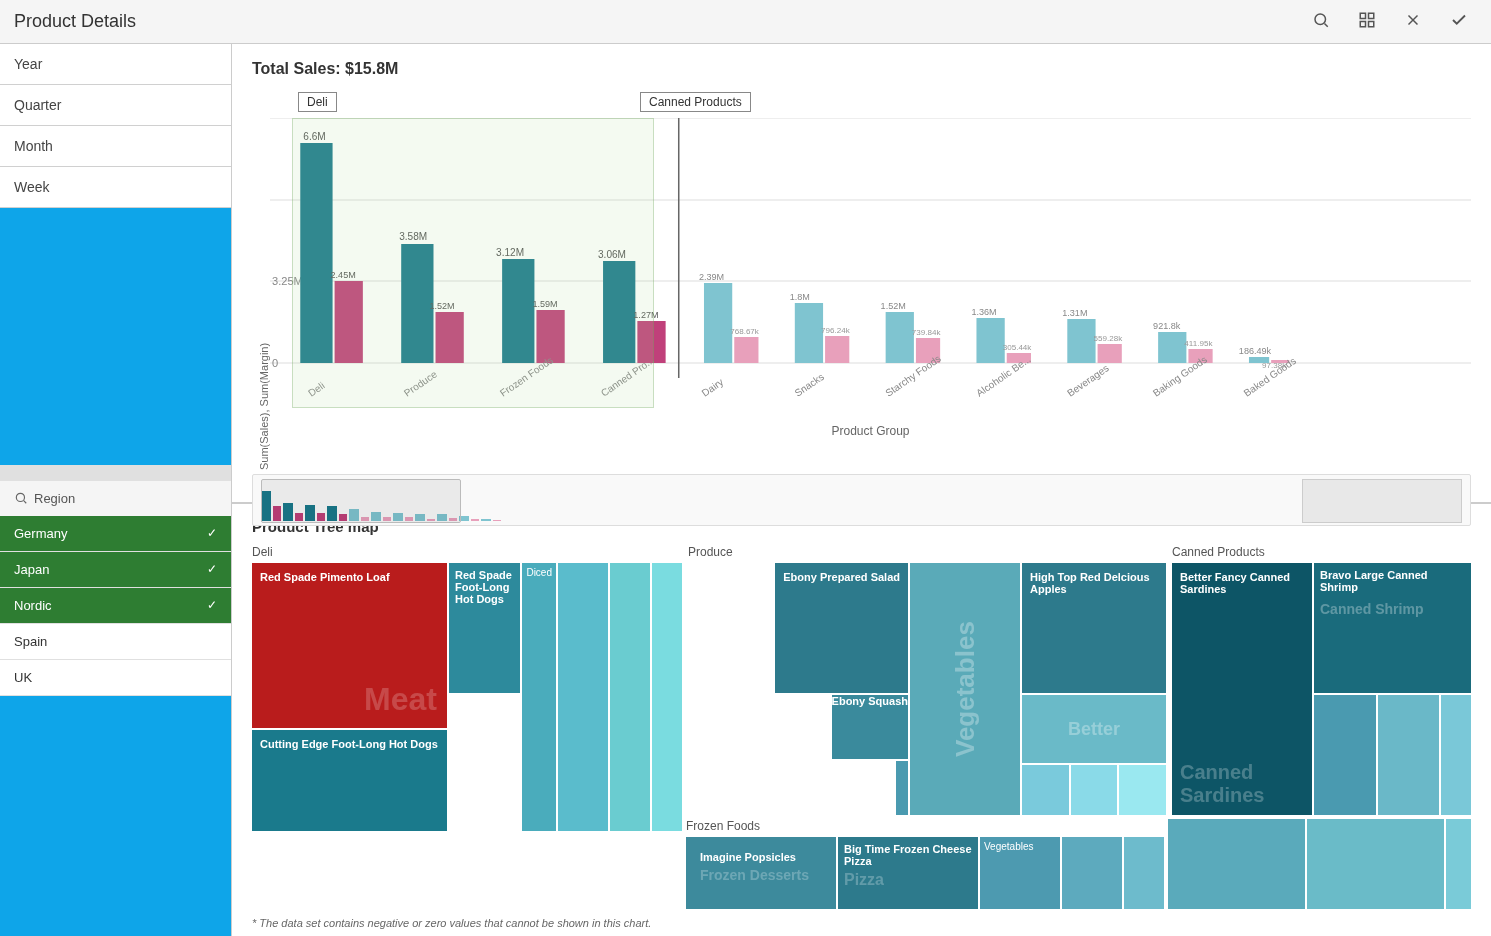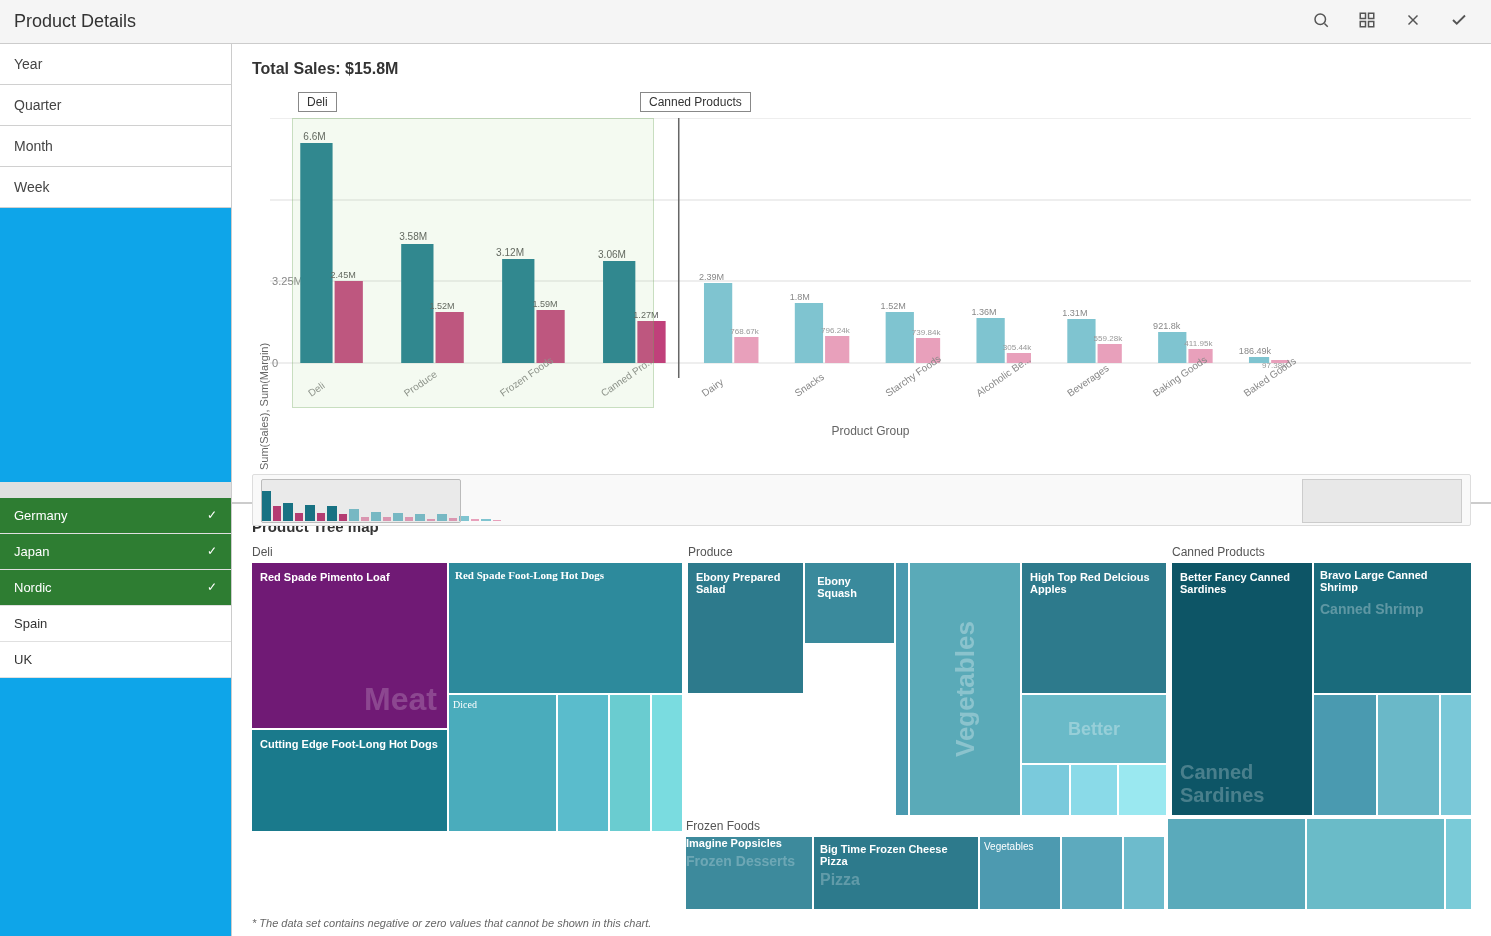--- a/index.html
+++ b/index.html
@@ -76,20 +76,27 @@
   <div class="sidebar">
     <div class="sidebar-top">
       <div class="filter-item">Year</div>
       <div class="filter-item">Quarter</div>
       <div class="filter-item">Month</div>
       <div class="filter-item">Week</div>
     </div>
 
     <div class="sidebar-divider"></div>
 
+    <div class="sidebar-section">
+      <svg width="14" height="14" viewBox="0 0 24 24" fill="none" stroke="#666" stroke-width="2">
+          <circle cx="11" cy="11" r="7"></circle>
+          <line x1="21" y1="21" x2="16.65" y2="16.65"></line>
+        </svg>
+      <span>Region</span>
+    </div>
 
     <div class="region-list">
       <div class="region-item selected">
         <span>Germany</span>
         <span class="checkmark">✓</span>
       </div>
       <div class="region-item selected">
         <span>Japan</span>
         <span class="checkmark">✓</span>
       </div>
@@ -243,30 +250,30 @@
     <div class="treemap-panel">
       <div class="treemap-title">Product Tree map</div>
 
       <div style="display:flex; gap:6px; height:270px;">
 
         <div style="display:flex; flex-direction:column; width:430px;">
           <div style="font-size:12px; color:#555; margin-bottom:4px;">Deli</div>
           <div style="display:flex; gap:2px; flex:1;">
 
             <div style="display:flex; flex-direction:column; gap:2px; width:195px;">
-              <div style="background:#701a75; color:white; font-size:11px; font-weight:600; padding:8px; height:165px; position:relative; overflow:hidden; cursor:pointer;">
+              <div style="background:#b91c1c; color:white; font-size:11px; font-weight:600; padding:8px; height:165px; position:relative; overflow:hidden; cursor:pointer;">
                 <span>Red Spade Pimento Loaf</span>
                 <div style="position:absolute; bottom:10px; right:10px; font-size:32px; font-weight:bold; color:rgba(255,255,255,0.2);">Meat</div>
               </div>
               <div style="background:#1a7a8c; color:white; font-size:11px; font-weight:600; padding:8px; height:101px; overflow:hidden; cursor:pointer;">
                 <span>Cutting Edge Foot-Long Hot Dogs</span>
               </div>
             </div>
 
-            <div style="display:flex; flex-direction:column; gap:2px; flex:1;font-family:Liberation Serif, serif;">
+            <div style="display:flex; gap:2px; flex:1;">
               <div style="display:flex; gap:2px; height:130px;">
                 <div style="background:#2d8a9c; color:white; font-size:11px; font-weight:600; padding:6px; flex:1; overflow:hidden; cursor:pointer;">
                   <span>Red Spade Foot-Long Hot Dogs</span>
                 </div>
               </div>
               <div style="display:flex; gap:2px; flex:1;">
                 <div style="background:#4aacbc; color:white; font-size:10px; padding:4px; flex:1; overflow:hidden; cursor:pointer;">
                   <span>Diced</span>
                 </div>
                 <div style="background:#5abccc; color:white; font-size:10px; padding:4px; width:50px; overflow:hidden; cursor:pointer;"></div>
@@ -274,25 +281,25 @@
                 <div style="background:#7adce0; font-size:10px; padding:4px; width:30px; overflow:hidden; cursor:pointer;"></div>
               </div>
             </div>
           </div>
         </div>
 
         <div style="display:flex; flex-direction:column; width:478px;">
           <div style="font-size:12px; color:#555; margin-bottom:4px;">Produce</div>
           <div style="display:flex; gap:2px; flex:1;">
 
-            <div style="display:flex; flex-direction:row; gap:2px; width:220px;">
+            <div style="display:flex; flex-direction:column; gap:2px; width:220px;align-items:flex-end;">
               <div style="background:#2d7a8c; color:white; font-size:11px; font-weight:600; padding:8px; height:130px; overflow:hidden; cursor:pointer;">
                 <span>Ebony Prepared Salad</span>
               </div>
-              <div style="background:#3a8a9c; color:white; font-size:11px; font-weight:600; padding:12px; height:80px; overflow:hidden; cursor:pointer;">
+              <div style="background:#3a8a9c; color:white; font-size:11px; font-weight:600; padding:0; height:64px; overflow:hidden; cursor:pointer;">
                 <span>Ebony Squash</span>
               </div>
               <div style="background:#4a9ab0; color:rgba(255,255,255,0.3); font-size:14px; font-weight:bold; padding:6px; flex:1; overflow:hidden; cursor:pointer; display:flex; align-items:center; justify-content:center;"></div>
             </div>
 
             <div style="background:#5aaab8; color:rgba(255,255,255,0.3); font-size:26px; font-weight:bold; width:110px; overflow:hidden; cursor:pointer; display:flex; align-items:center; justify-content:center; writing-mode:vertical-rl; transform:rotate(180deg);">
               <span>Vegetables</span>
             </div>
 
             <div style="display:flex; flex-direction:column; gap:2px; flex:1;">
@@ -333,21 +340,21 @@
             </div>
           </div>
         </div>
       </div>
 
       <div style="display:flex; gap:4px; margin-top:4px; height:90px;">
         <div style="width:430px;"></div>
         <div style="width:478px; display:flex; flex-direction:column;">
           <div style="font-size:12px; color:#555; margin-bottom:4px;">Frozen Foods</div>
           <div style="display:flex; gap:2px; flex:1;">
-            <div style="background:#3d8a9c; color:white; font-size:11px; font-weight:600; padding:0; width:126px; overflow:hidden; cursor:pointer;">
+            <div style="background:#3d8a9c; color:white; font-size:11px; font-weight:600; padding:14px; width:150px; overflow:hidden; cursor:pointer;">
               <span>Imagine Popsicles</span>
               <div style="font-size:14px; color:rgba(255,255,255,0.25); margin-top:4px;">Frozen Desserts</div>
             </div>
             <div style="background:#2d7a8c; color:white; font-size:11px; font-weight:600; padding:6px; flex:1; overflow:hidden; cursor:pointer;">
               <span>Big Time Frozen Cheese Pizza</span>
               <div style="font-size:16px; color:rgba(255,255,255,0.25); margin-top:4px;">Pizza</div>
             </div>
             <div style="background:#4d9ab0; color:white; font-size:10px; padding:4px; width:80px; overflow:hidden; cursor:pointer;">
               <span>Vegetables</span>
             </div>

